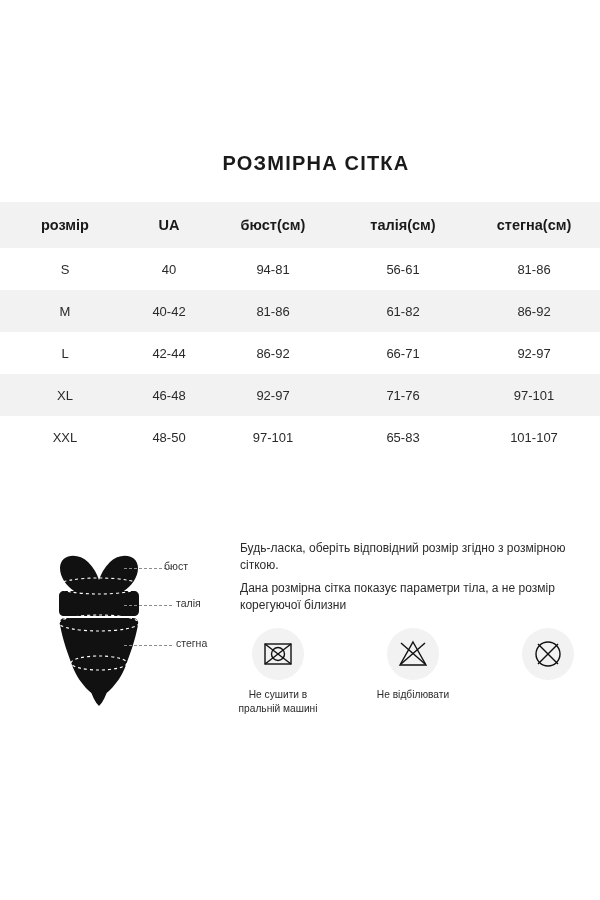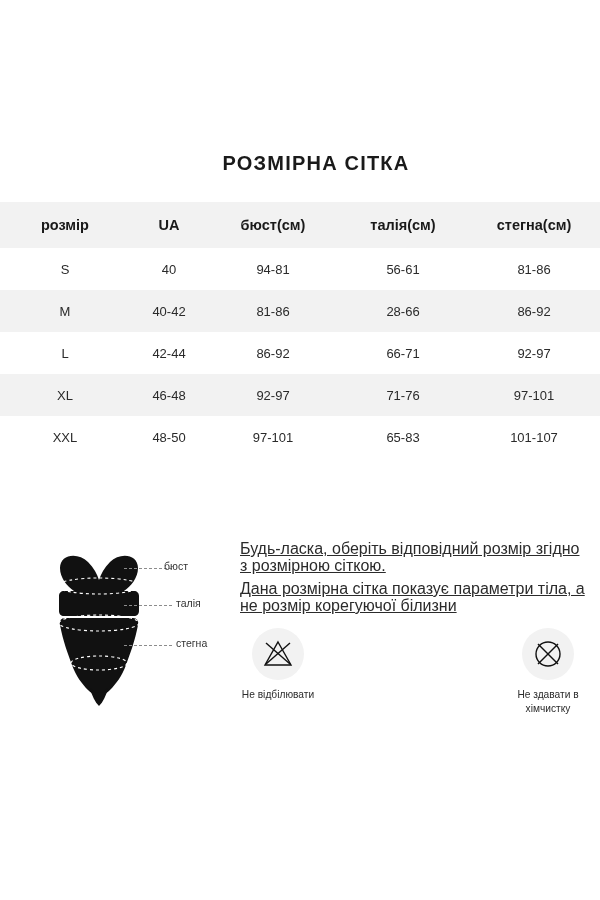--- a/index.html
+++ b/index.html
@@ -117,24 +117,23 @@
   .dash-bust  { left: 124px; top: 48px;  width: 48px; }
   .dash-waist { left: 124px; top: 85px;  width: 48px; }
   .dash-hips  { left: 124px; top: 125px; width: 48px; }
 
   
   .notes {
     position: absolute;
     left: 240px;
     top: 20px;
     width: 345px;
-    font-size: 16px;
+    font-size: 12px;
     line-height: 17px;
     color: #2b2b2b;
-    text-decoration: underline;
   }
   .notes p { margin: 0; }
   .notes p + p { margin-top: 6px; }
 
   
   .care {
     position: absolute;
     left: 238px;
     top: 108px;
     width: 350px;
@@ -191,21 +190,21 @@
         <td>S</td>
         <td>40</td>
         <td>94-81</td>
         <td>56-61</td>
         <td>81-86</td>
       </tr>
       <tr class="even">
         <td>M</td>
         <td>40-42</td>
         <td>81-86</td>
-        <td>28-66</td>
+        <td>61-82</td>
         <td>86-92</td>
       </tr>
       <tr class="odd">
         <td>L</td>
         <td>42-44</td>
         <td>86-92</td>
         <td>66-71</td>
         <td>92-97</td>
       </tr>
       <tr class="even">
@@ -254,39 +253,49 @@
     <div class="callout-label lbl-waist">талія</div>
     <div class="callout-label lbl-hips">стегна</div>
 
     <div class="notes">
       <p>Будь-ласка, оберіть відповідний розмір згідно з розмірною сіткою.</p>
       <p>Дана розмірна сітка показує параметри тіла, а не розмір корегуючої білизни</p>
     </div>
 
     <div class="care">
 
+      <div class="care-item">
+        <div class="care-icon">
+          <svg width="34" height="34" viewBox="0 0 34 34" xmlns="http://www.w3.org/2000/svg">
+            <rect x="4" y="7" width="26" height="20" fill="none" stroke="#111" stroke-width="1.4"></rect>
+            <circle cx="17" cy="17" r="6.5" fill="none" stroke="#111" stroke-width="1.4"></circle>
+            <line x1="4" y1="7" x2="30" y2="27" stroke="#111" stroke-width="1.4"></line>
+            <line x1="30" y1="7" x2="4" y2="27" stroke="#111" stroke-width="1.4"></line>
+          </svg>
+        </div>
+        <div class="care-text">Не сушити в пральній машині</div>
+      </div>
 
       <div class="care-item">
         <div class="care-icon">
           <svg width="34" height="34" viewBox="0 0 34 34" xmlns="http://www.w3.org/2000/svg">
             <polygon points="17,5 30,28 4,28" fill="none" stroke="#111" stroke-width="1.4"></polygon>
             <line x1="5" y1="6" x2="29" y2="27" stroke="#111" stroke-width="1.4"></line>
             <line x1="29" y1="6" x2="5" y2="27" stroke="#111" stroke-width="1.4"></line>
           </svg>
         </div>
         <div class="care-text">Не відбілювати</div>
       </div>
 
       <div class="care-item">
         <div class="care-icon">
           <svg width="34" height="34" viewBox="0 0 34 34" xmlns="http://www.w3.org/2000/svg">
             <circle cx="17" cy="17" r="12" fill="none" stroke="#111" stroke-width="1.4"></circle>
             <line x1="7" y1="7" x2="27" y2="27" stroke="#111" stroke-width="1.4"></line>
             <line x1="27" y1="7" x2="7" y2="27" stroke="#111" stroke-width="1.4"></line>
           </svg>
         </div>
-        <div class="care-text">Не здавати в хімчистку</div>
       </div>
 
 
     </div>
   </div>
 </div>
 
 </body></html>

